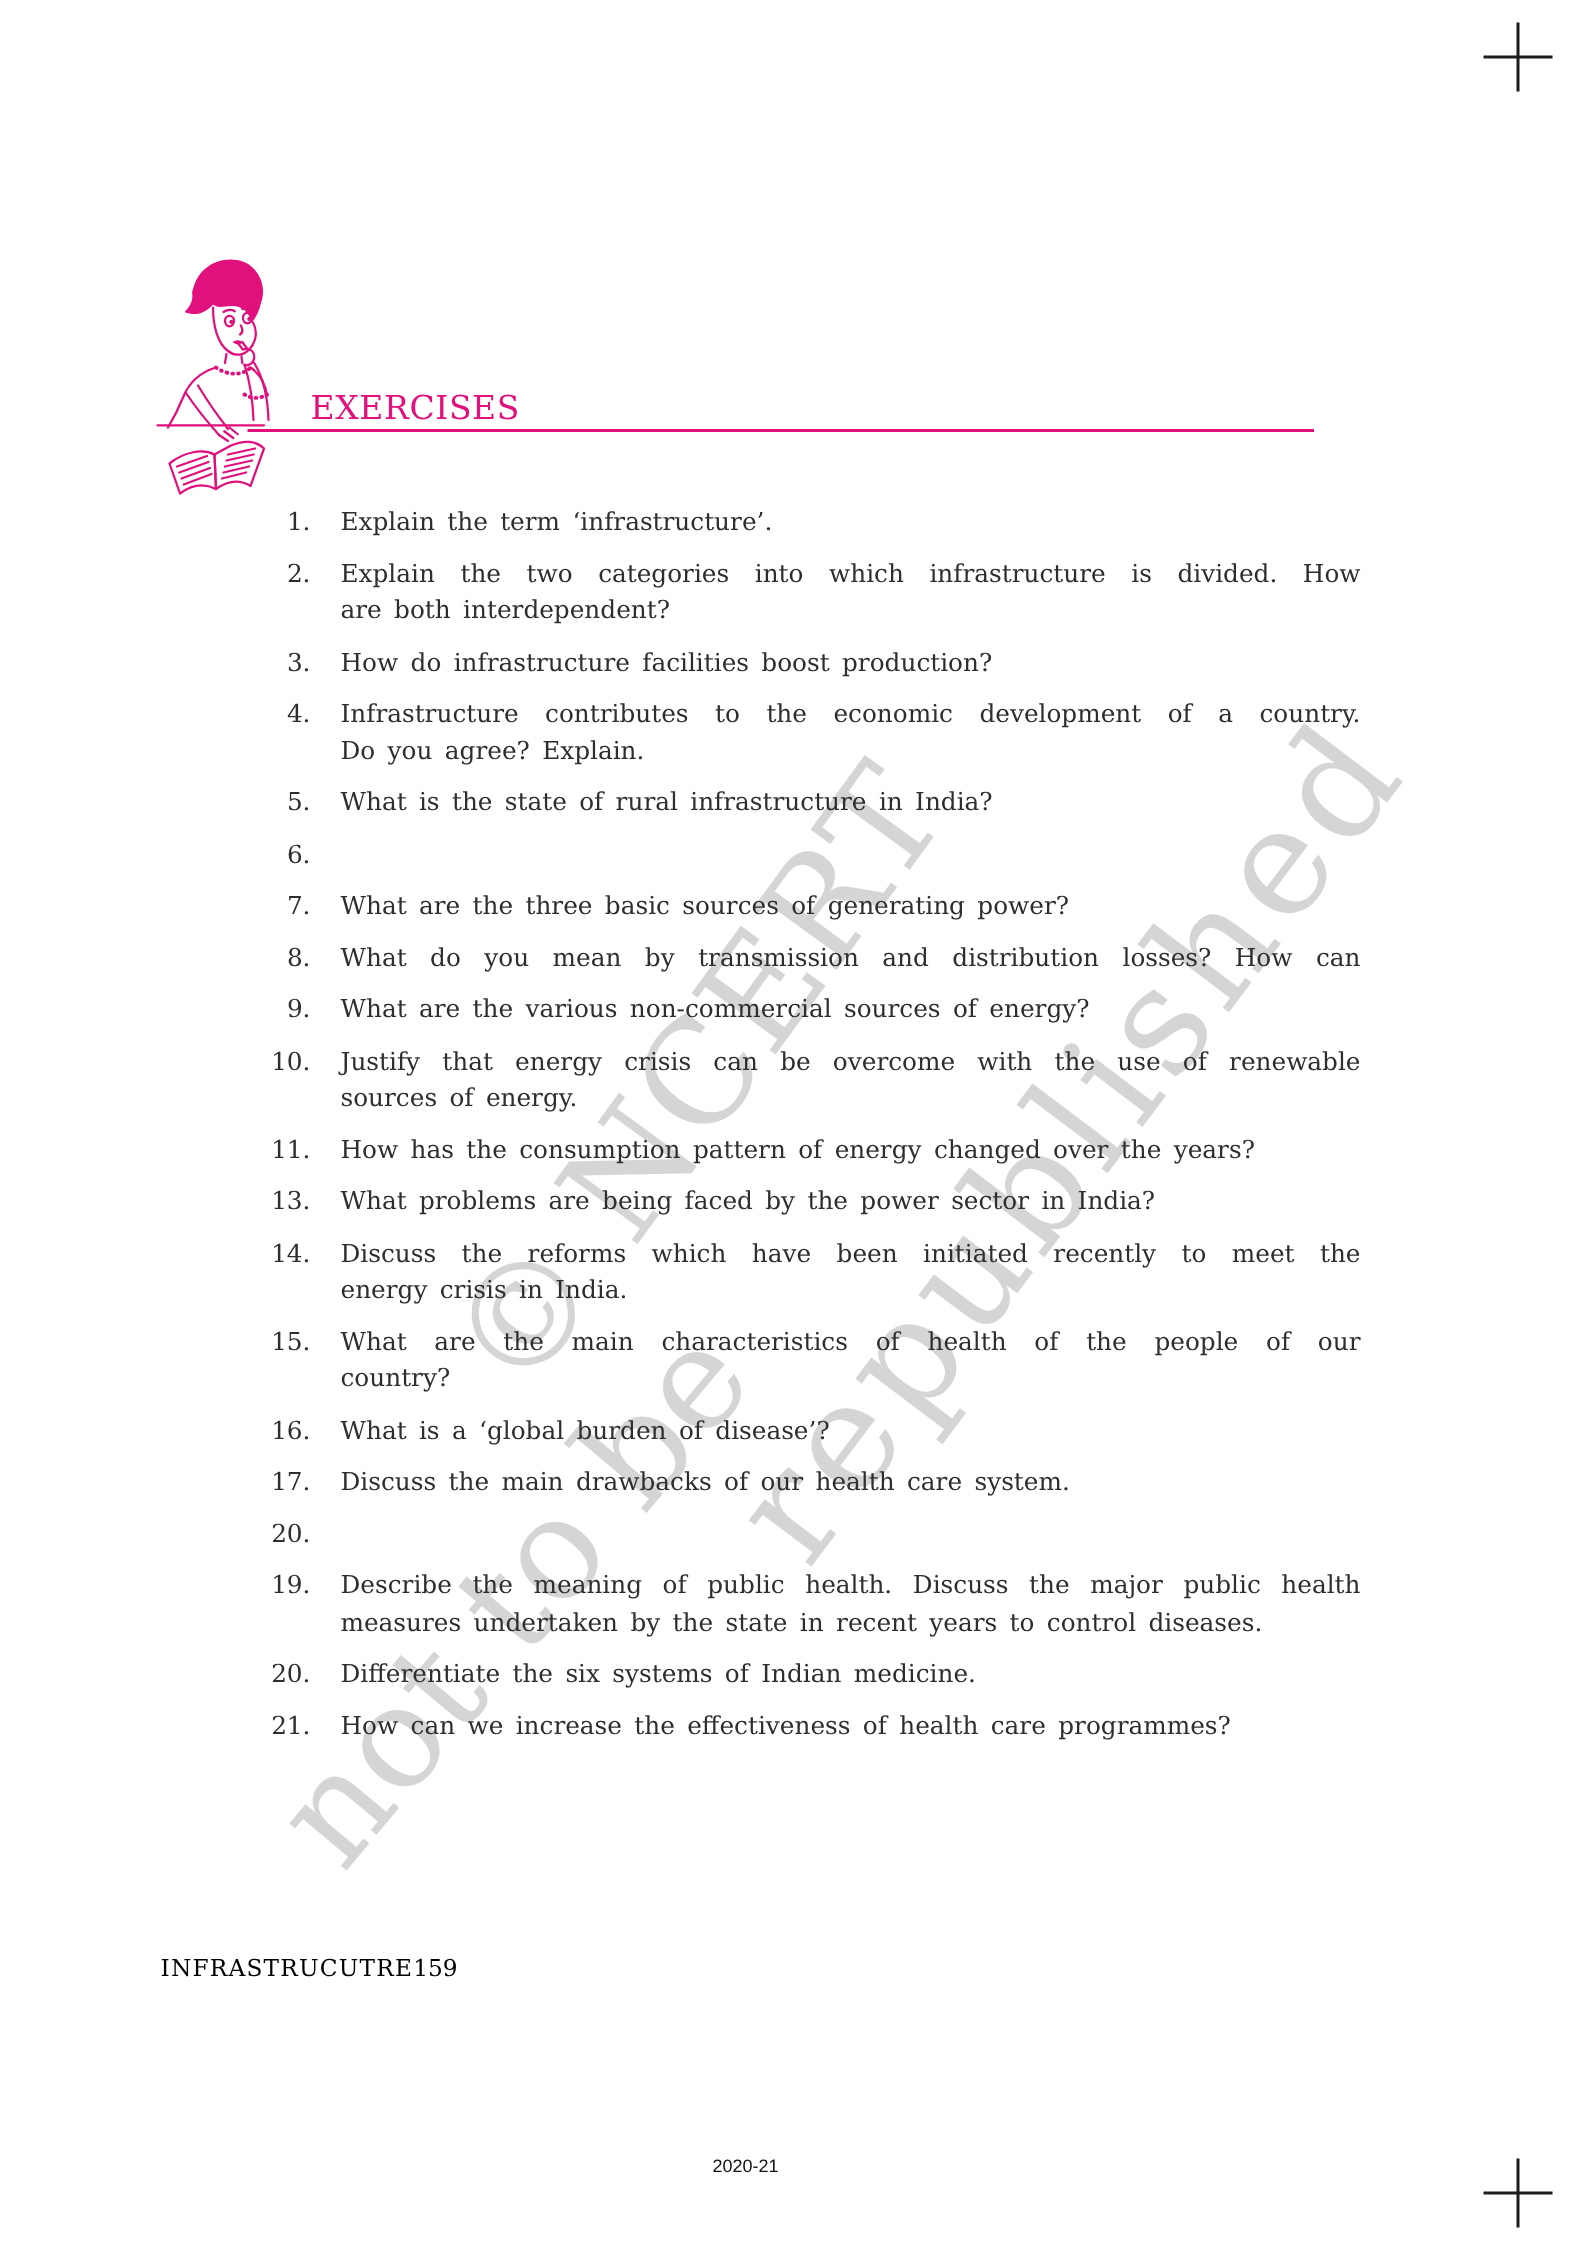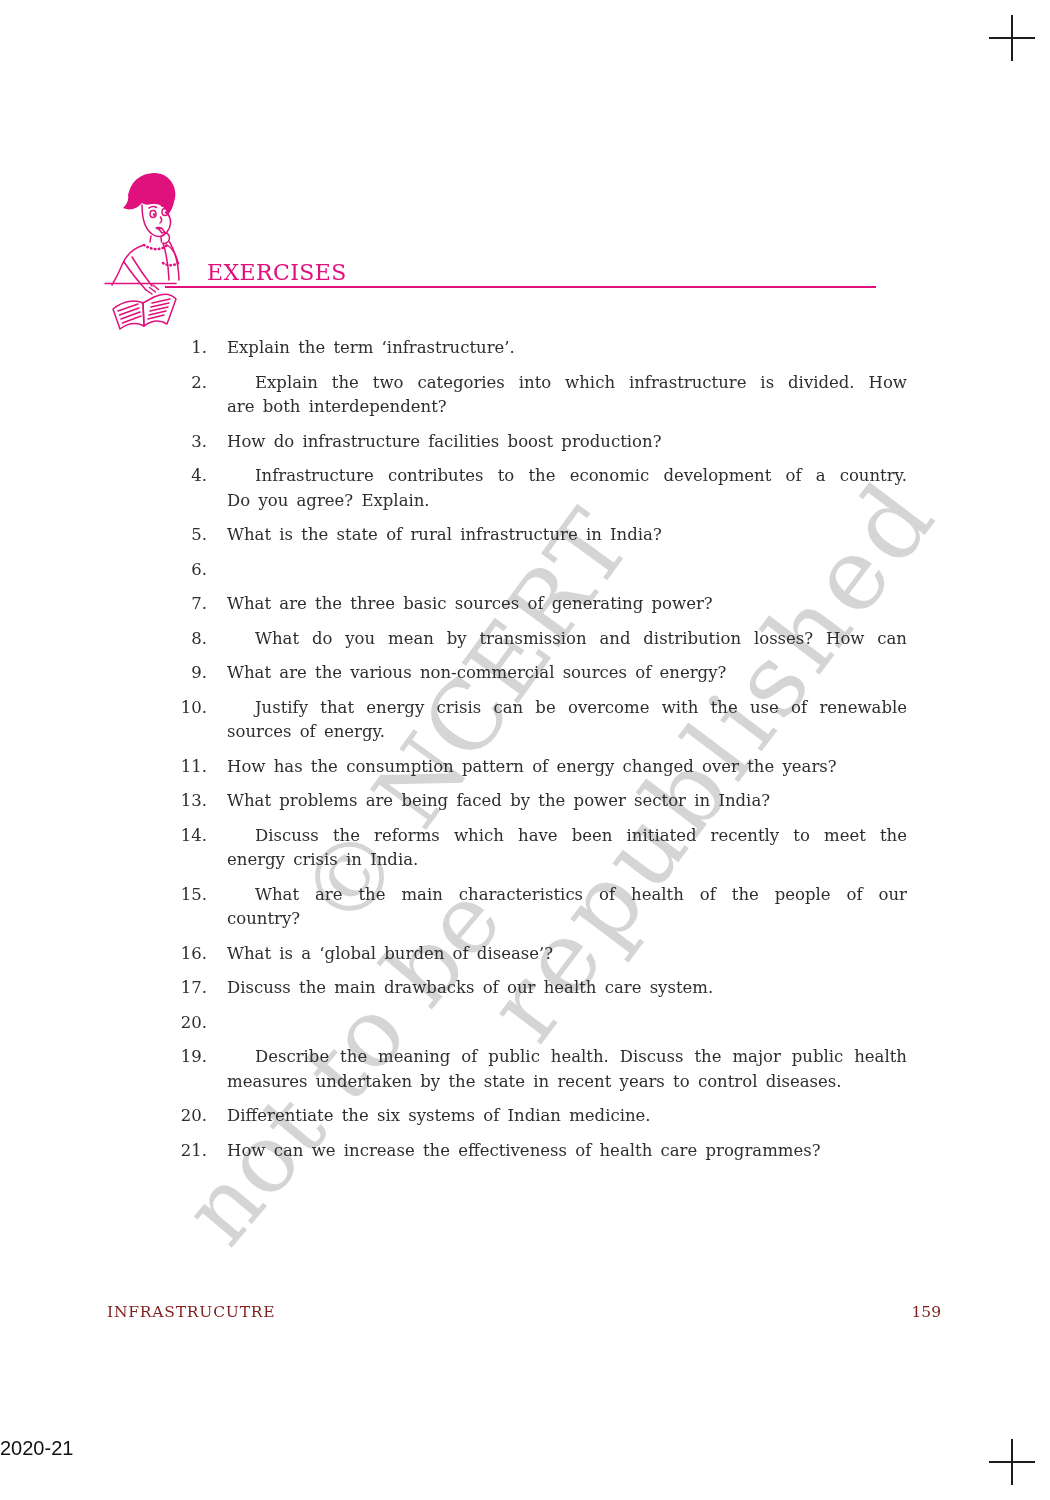--- a/index.html
+++ b/index.html
@@ -52,33 +52,33 @@
   
   .q-list {
     position:absolute; left:147px; top:336px; width:760px; z-index:1;
     list-style:none;
     font-size:16.5px; line-height:24.5px;
   }
   .q-item { display:flex; margin-bottom:10px; }
   .q-num  { width:60px; text-align:right; flex:none; margin-right:20px; }
   .q-text { width:680px; flex:none; word-spacing:3px; }
   .tline  { min-height:24.5px; }
-  .jline  { text-align:justify; text-align-last:justify;margin-left:28px; }
+  .jline  { text-align:justify; text-align-last:justify; }
   
   .footer-row {
     position:absolute; left:107px; top:1303px; width:834px; z-index:1;
-    display:flex; justify-content:space-between;
-    font-size:15.5px; color:#7f1d1d;gap:21px;
+    display:flex; 
+    font-size:15.5px; color:#000000;
   }
   .chapter { letter-spacing:0.8px; }
   .year {
     position:absolute; left:0; top:1437px; width:994px; z-index:1;
-    text-align:left;
+    text-align:center;
     font-family:"Liberation Sans","DejaVu Sans",sans-serif;
-    font-size:20px; color:#111111;
+    font-size:12px; color:#111111;
   }
 </style>
 </head>
 <body>
 
 <div class="page">
 
   <span class="wm wm1">©  NCERT</span>
   <span class="wm wm2">not to be</span>
   <span class="wm wm3">republished</span>

